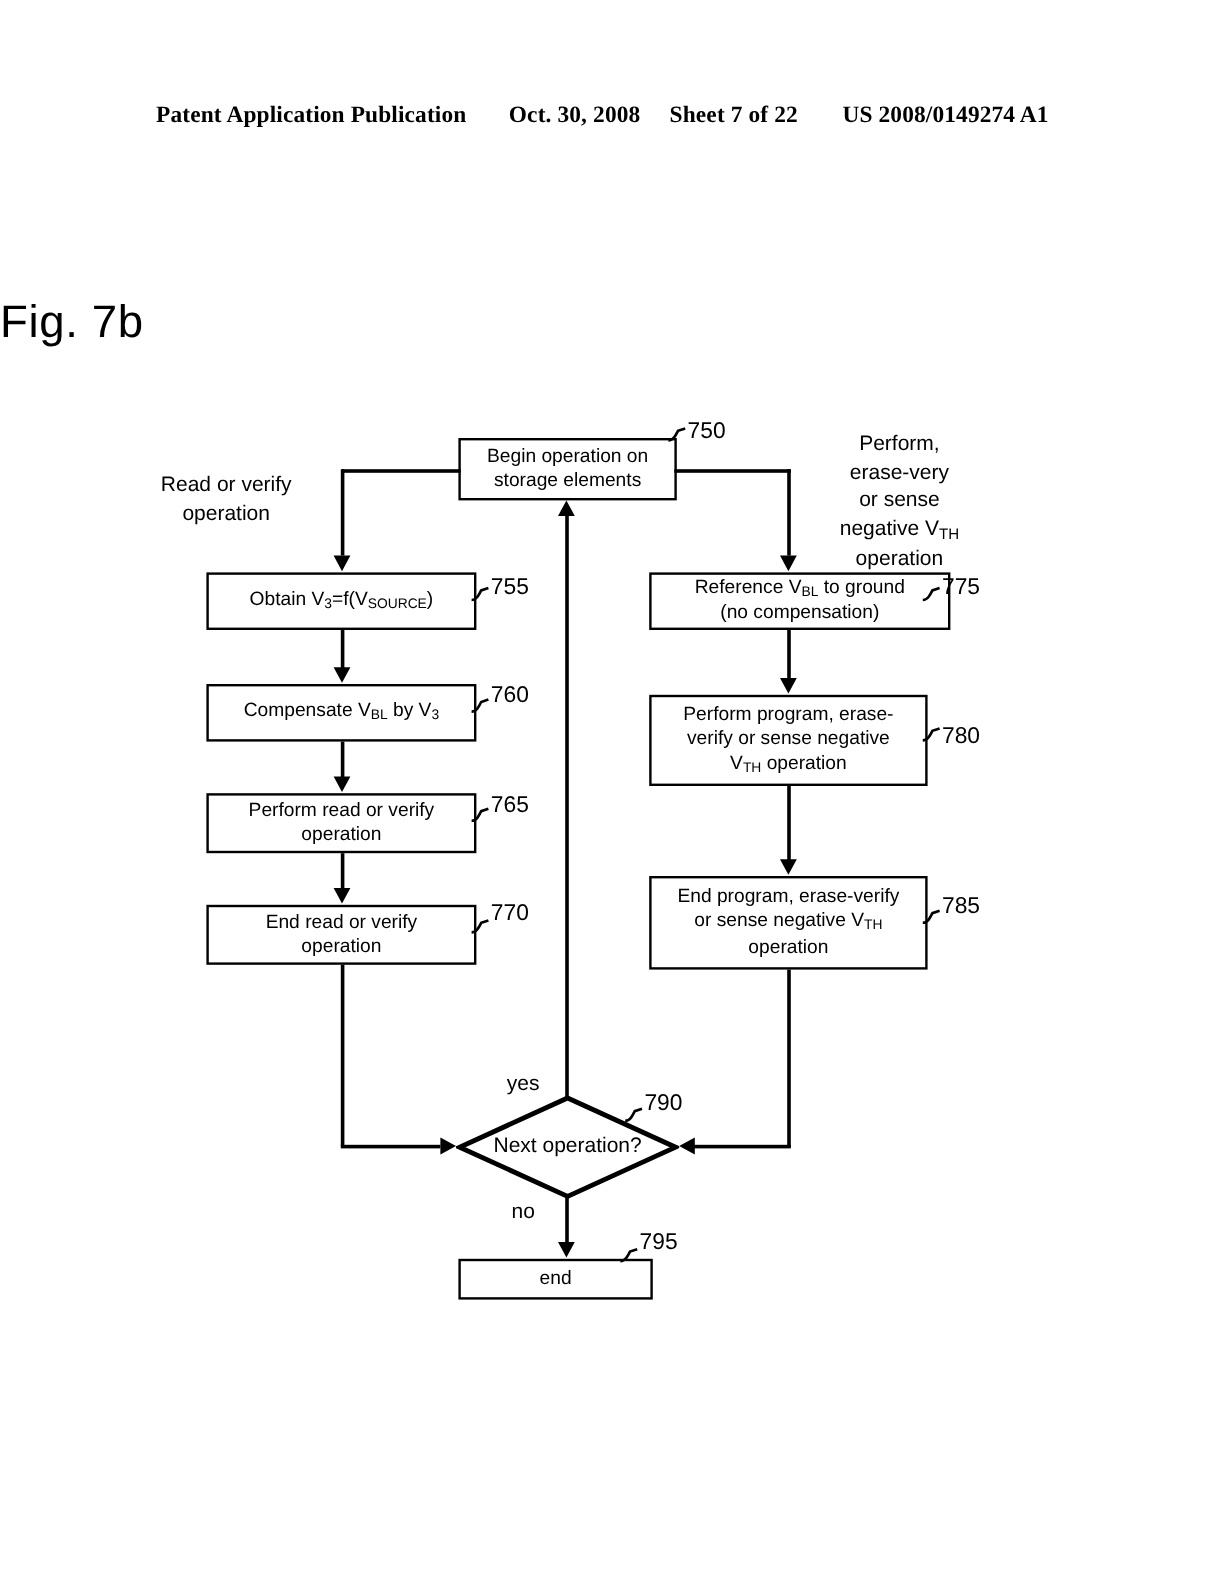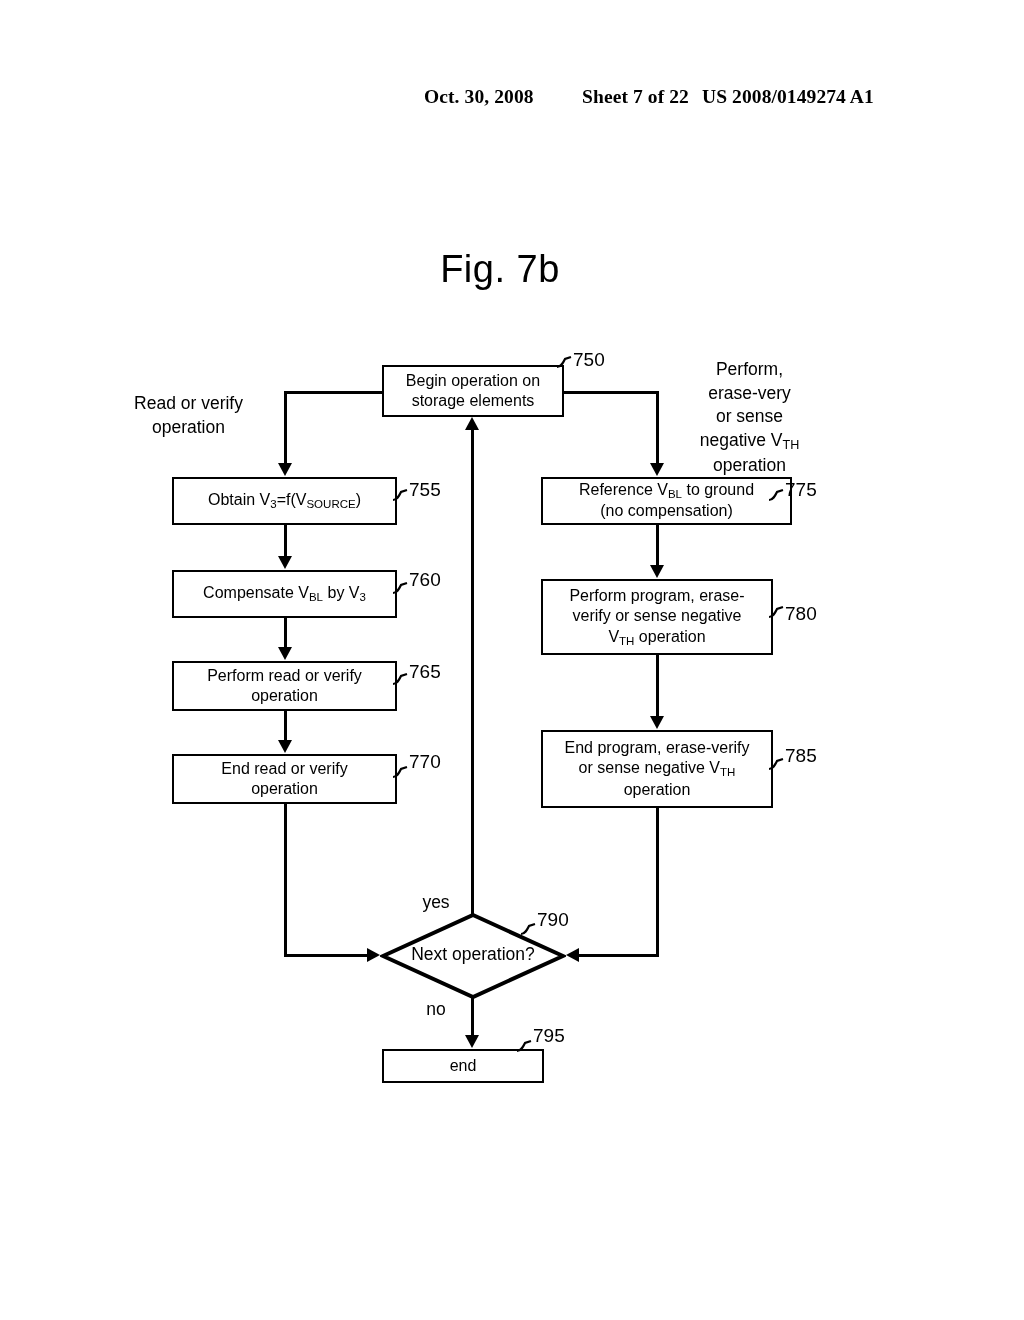--- a/index.html
+++ b/index.html
@@ -24,30 +24,29 @@
     width: 764px;
     height: 26px;
     font-family: "Liberation Serif", serif;
     font-weight: bold;
     font-size: 19.5px;
     letter-spacing: 0.1px;
     white-space: nowrap;
   }
   #patent-header .hdr-left   { position: absolute; left: 0px;   top: 0; }
   #patent-header .hdr-date   { position: absolute; left: 294px; top: 0; }
-  #patent-header .hdr-sheet  { position: absolute; left: 428px; top: 0; margin-left: 24px; }
+  #patent-header .hdr-sheet  { position: absolute; left: 428px; top: 0; }
   #patent-header .hdr-number { position: absolute; left: 572px; top: 0; }
 
   
   #figure-title {
     position: absolute;
     top: 248px;
     left: 0;
     width: 1000px;
-    text-align: center;
     font-size: 38px;
     letter-spacing: 0.5px;
   }
 
   
   .fbox {
     position: absolute;
     box-sizing: border-box;
     border: 2.5px solid #000;
     background: #fff;
@@ -132,20 +131,21 @@
     font-size: 17.5px;
   }
 
   sub { font-size: 0.72em; vertical-align: -0.22em; }
   .sc { font-size: 0.72em; }
 </style>
 </head>
 <body>
 
 <div id="patent-header">
+  <span class="hdr-left">Patent Application Publication</span>
   <span class="hdr-date">Oct. 30, 2008</span>
   <span class="hdr-sheet">Sheet 7 of 22</span>
   <span class="hdr-number">US 2008/0149274 A1</span>
 </div>
 
 <div id="figure-title">Fig. 7b</div>
 
 <div class="plain-label" style="left:116px; top:392px; width:145px;">
   <div>Read or verify</div>
   <div>operation</div>

